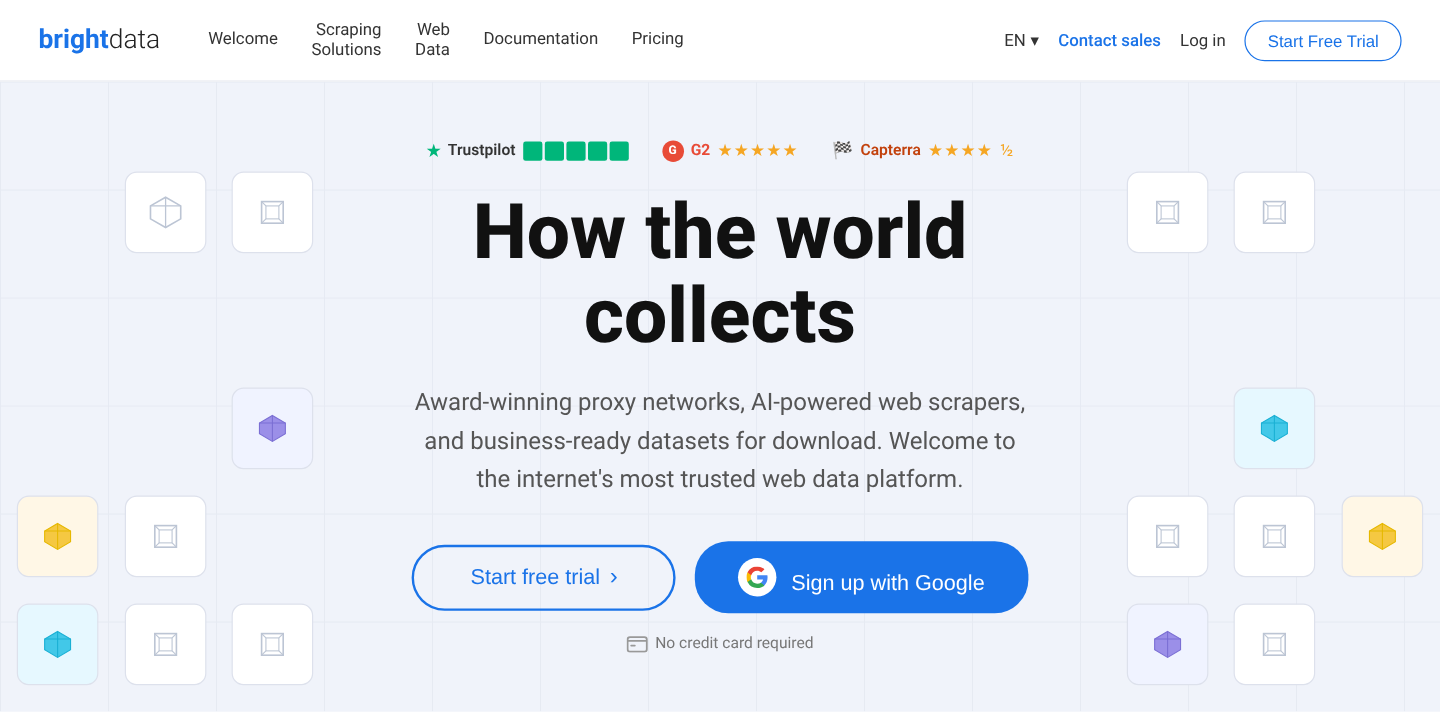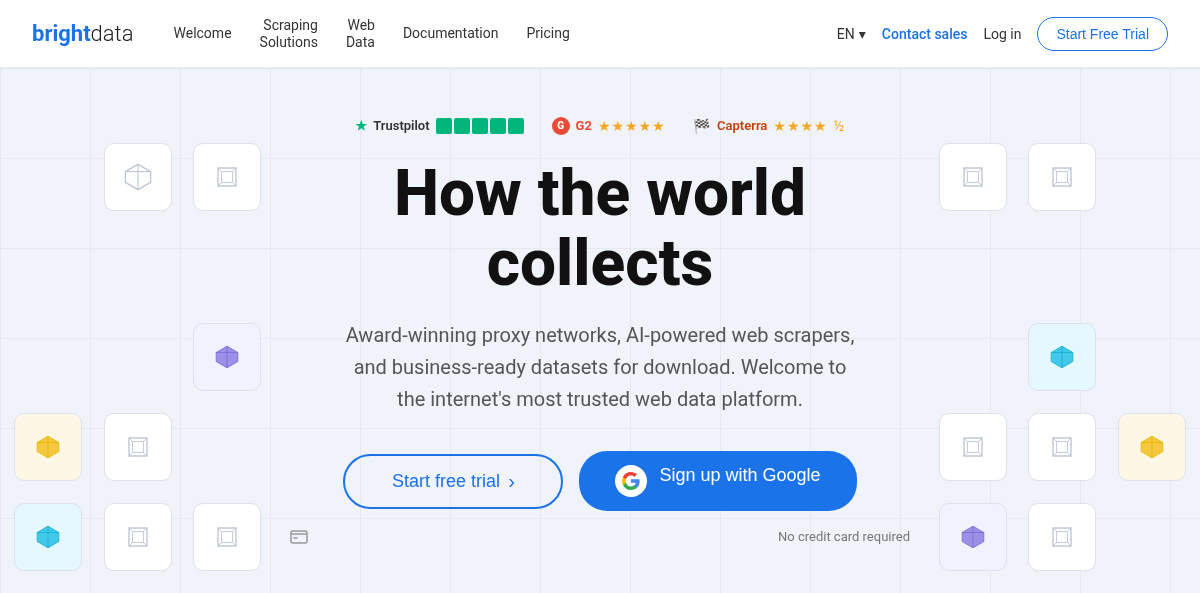--- a/index.html
+++ b/index.html
@@ -65,27 +65,27 @@
     }
     .cta-row { display: flex; align-items: center; justify-content: center; gap: 16px; margin-bottom: 18px; }
     .btn-trial {
       border: 2px solid #1a73e8; border-radius: 28px; padding: 14px 36px;
       font-size: 18px; color: #1a73e8; font-weight: 500; cursor: pointer; background: transparent;
       display: flex; align-items: center; gap: 8px; min-width: 220px; justify-content: center;
     }
     .btn-google {
       border: none; border-radius: 28px; padding: 14px 36px;
       font-size: 18px; color: #fff; font-weight: 500; cursor: pointer;
-      background: #1a73e8; display: flex; align-items: flex-start; gap: 12px; min-width: 260px; justify-content: center;
+      background: #1a73e8; display: flex; align-items: flex-end; gap: 12px; min-width: 260px; justify-content: center;
     }
     .google-icon-wrap {
       width: 32px; height: 32px; background: #fff; border-radius: 50%;
       display: flex; align-items: center; justify-content: center;
     }
-    .no-cc { font-size: 13px; color: #777; display: flex; align-items: center; gap: 6px; justify-content: space-between; }
+    .no-cc { font-size: 13px; color: #777; display: flex; align-items: center; gap: 6px; justify-content: center; }
   </style>
 </head>
 <body>
 
 <nav class="navbar">
   <div class="logo">
     <span class="logo-bright">bright</span>
     <span class="logo-data">data</span>
   </div>
   <div class="nav-links">

